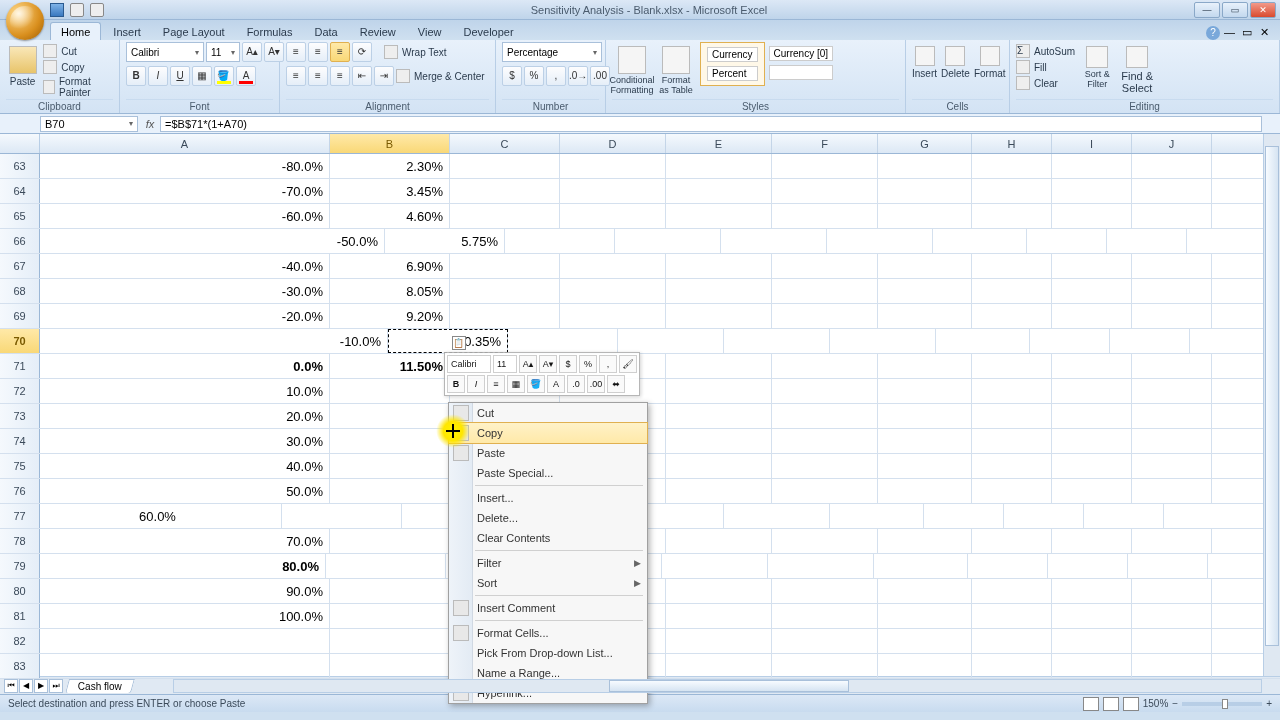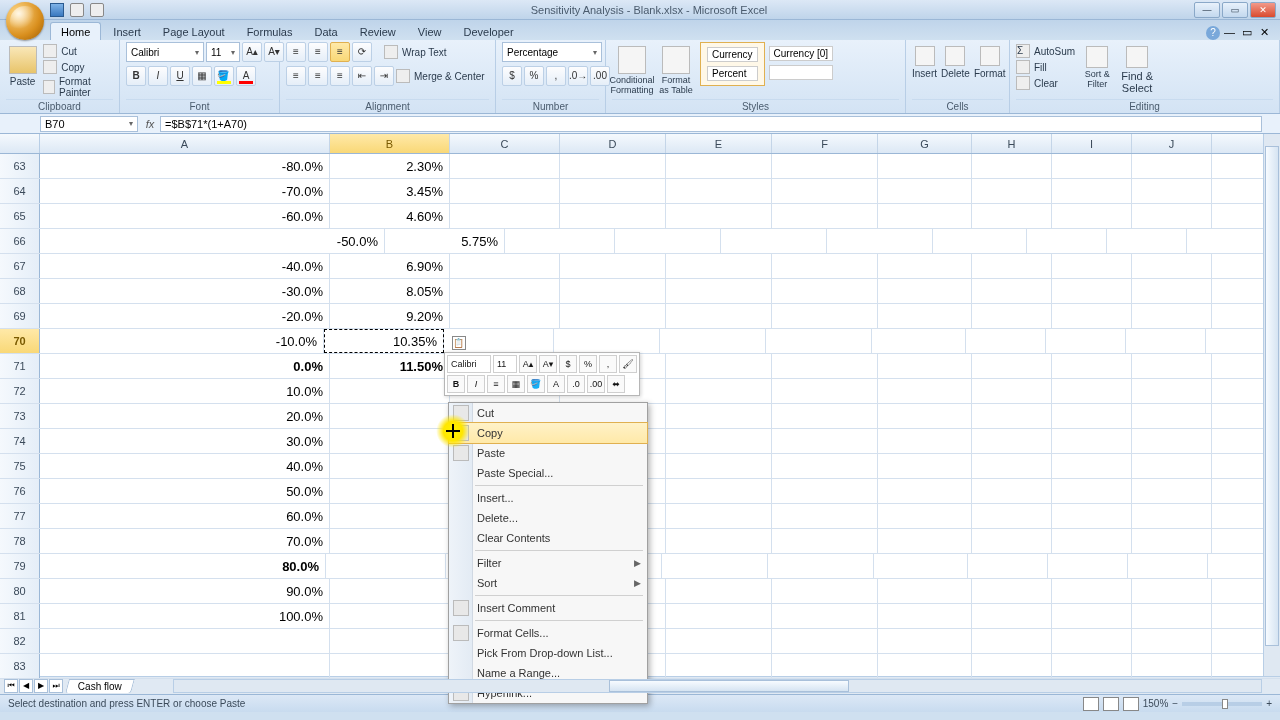--- a/index.html
+++ b/index.html
@@ -411,21 +411,21 @@
         <div class="cell" style="width: 106px;"></div>
         <div class="cell" style="width: 106px;"></div>
         <div class="cell" style="width: 106px;"></div>
         <div class="cell" style="width: 94px;"></div>
         <div class="cell" style="width: 80px;"></div>
         <div class="cell" style="width: 80px;"></div>
         <div class="cell" style="width: 80px;"></div>
       </div>
       <div class="row">
         <div class="row-h sel">70</div>
-        <div class="cell" style="width: 284px;">-10.0%</div>
+        <div class="cell" style="width: 348px;">-10.0%</div>
         <div class="cell marching" style="width: 120px;">10.35%</div>
         <div class="cell" style="width: 110px;"></div>
         <div class="cell" style="width: 106px;"></div>
         <div class="cell" style="width: 106px;"></div>
         <div class="cell" style="width: 106px;"></div>
         <div class="cell" style="width: 94px;"></div>
         <div class="cell" style="width: 80px;"></div>
         <div class="cell" style="width: 80px;"></div>
         <div class="cell" style="width: 80px;"></div>
       </div>
@@ -502,21 +502,21 @@
         <div class="cell" style="width: 106px;"></div>
         <div class="cell" style="width: 106px;"></div>
         <div class="cell" style="width: 106px;"></div>
         <div class="cell" style="width: 94px;"></div>
         <div class="cell" style="width: 80px;"></div>
         <div class="cell" style="width: 80px;"></div>
         <div class="cell" style="width: 80px;"></div>
       </div>
       <div class="row">
         <div class="row-h">77</div>
-        <div class="cell" style="width: 290px;">60.0%</div>
+        <div class="cell" style="width: 242px; text-align: center;">60.0%</div>
         <div class="cell" style="width: 120px;"></div>
         <div class="cell" style="width: 110px;"></div>
         <div class="cell" style="width: 106px;"></div>
         <div class="cell" style="width: 106px;"></div>
         <div class="cell" style="width: 106px;"></div>
         <div class="cell" style="width: 94px;"></div>
         <div class="cell" style="width: 80px;"></div>
         <div class="cell" style="width: 80px;"></div>
         <div class="cell" style="width: 80px;"></div>
       </div>

